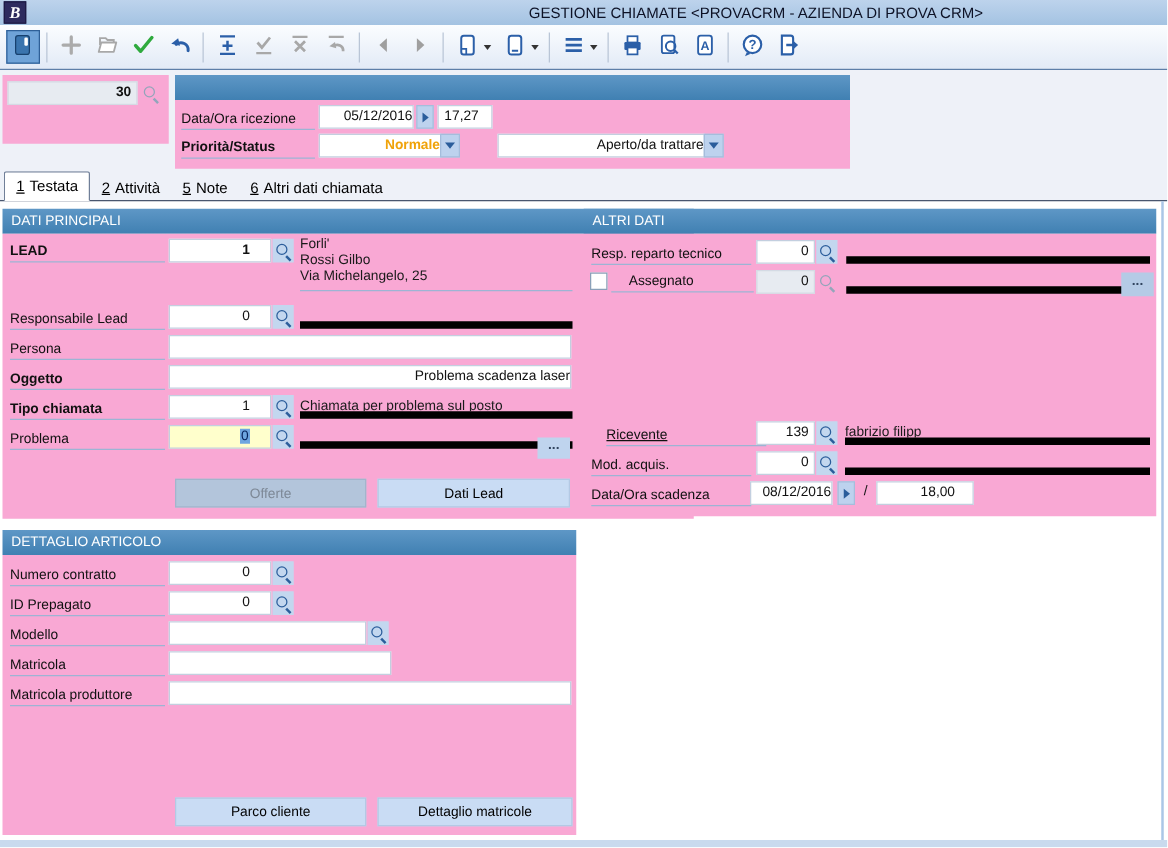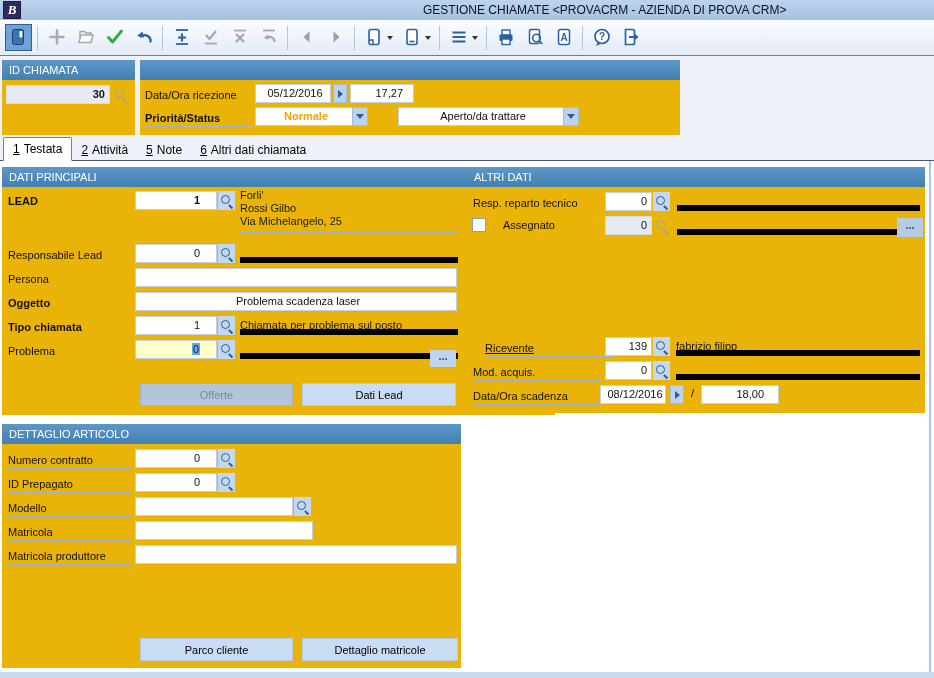--- a/index.html
+++ b/index.html
@@ -28,28 +28,28 @@
   .tsep { width:1px; height:24px; background:#b9c5d6; margin:0 4px; }
   .caret { width:0; height:0; border-left:3px solid transparent; border-right:3px solid transparent;
     border-top:4px solid #333; margin-left:3px; }
 
   
   .upper { position:absolute; left:0; top:56px; width:934px; height:105px; background:#eef1f8; }
 
   .panel { position:absolute; }
   .phead { height:20px; background:linear-gradient(#5e97c6,#4080b2); color:#fff;
     line-height:20px; padding-left:7px; font-size:11px; }
-  .pbody { position:relative; background:#eab308; }
+  .pbody { position:relative; background:#f9a8d4; }
 
   .lbl { position:absolute; height:18px; line-height:18px; border-bottom:1px solid #9db4d4;
     color:#111; white-space:nowrap; overflow:hidden; }
   .bold { font-weight:bold; }
   .fld { position:absolute; height:19px; line-height:17px; background:#fff;
     border:1px solid #c3cfdf; text-align:right; padding-right:16px; }
-  .fld.l { text-align:center; padding:0 0 0 4px; }
+  .fld.l { text-align:right; padding:0 0 0 4px; }
   .fld.narrow { padding-right:4px; }
   .fld.gray { background:#e7ebf1; border-color:#d4dae4; }
   .fld.yellow { background:#ffffcc; }
   .selval { background:#6ea6e0; color:#04225c; padding:0 1px; }
 
   .magb { position:absolute; width:17px; height:19px; background:#c3d7ef;
     display:flex; align-items:center; justify-content:center; }
   .magb.flat { background:transparent; }
   .mag { position:relative; width:13px; height:13px; }
   .mag::before { content:""; position:absolute; left:1px; top:1px; width:7px; height:7px;
@@ -228,38 +228,37 @@
             <path d="M4.5 2.5h7a2 2 0 012 2v11a2 2 0 01-2 2h-7z" fill="#fff" stroke="#2b5fa8" stroke-width="1.7"></path>
             <path d="M8 10h7" stroke="#2b5fa8" stroke-width="2"></path>
             <path d="M13.5 6.5l4 3.5-4 3.5z" fill="#2b5fa8"></path>
           </svg></span>
     </div>
   </div>
 
   <div class="upper">
 
     <div class="panel" style="left:2px; top:4px; width:133px;">
-      <div class="phead">ID CHIAMATA</div>
       <div class="pbody" style="height:55px;">
         <div class="fld gray narrow bold" style="left:4px; top:5px; width:104px;">30</div>
         <div class="magb flat" style="left:110px; top:5px;">
             <span class="mag dim"></span>
           </div>
       </div>
     </div>
 
     <div class="panel" style="left:140px; top:4px; width:540px;">
       <div class="phead"></div>
       <div class="pbody" style="height:55px;">
         <span class="lbl" style="left:5px; top:6px; width:107px;">Data/Ora ricezione</span>
         <div class="fld l" style="left:115px; top:4px; width:76px;">05/12/2016</div>
         <div class="arrbtn" style="left:193px; top:4px;">
             <span class="tri-r"></span>
           </div>
-        <div class="fld" style="left:210px; top:4px; width:64px; padding-right:10px;">17,27</div>
+        <div class="fld" style="left:210px; top:4px; width:44px; padding-right:10px;">17,27</div>
 
         <span class="lbl bold" style="left:5px; top:29px; width:107px;">Priorità/Status</span>
         <div class="fld l bold" style="left:115px; top:27px; width:98px; color:#f0a30a;">Normale</div>
         <div class="ddbtn" style="left:212px; top:27px;">
             <span class="tri-d"></span>
           </div>
         <div class="fld l" style="left:258px; top:27px; width:166px;">Aperto/da trattare</div>
         <div class="ddbtn" style="left:423px; top:27px;">
             <span class="tri-d"></span>
           </div>

